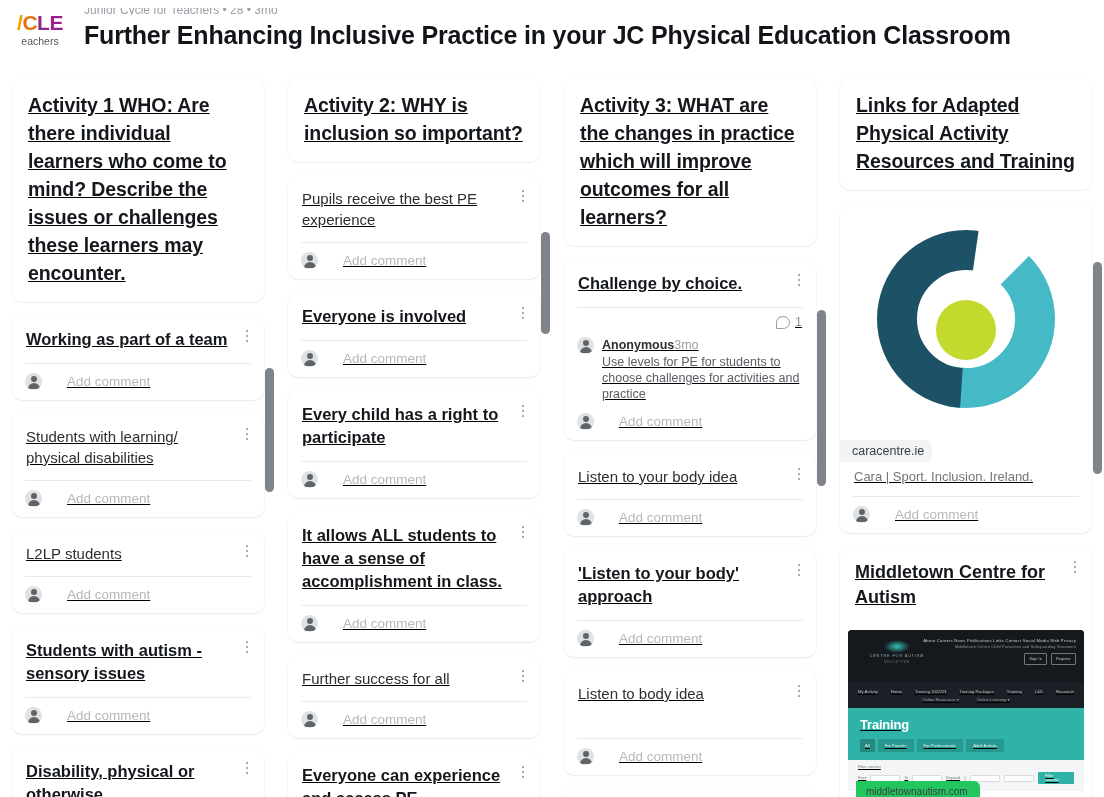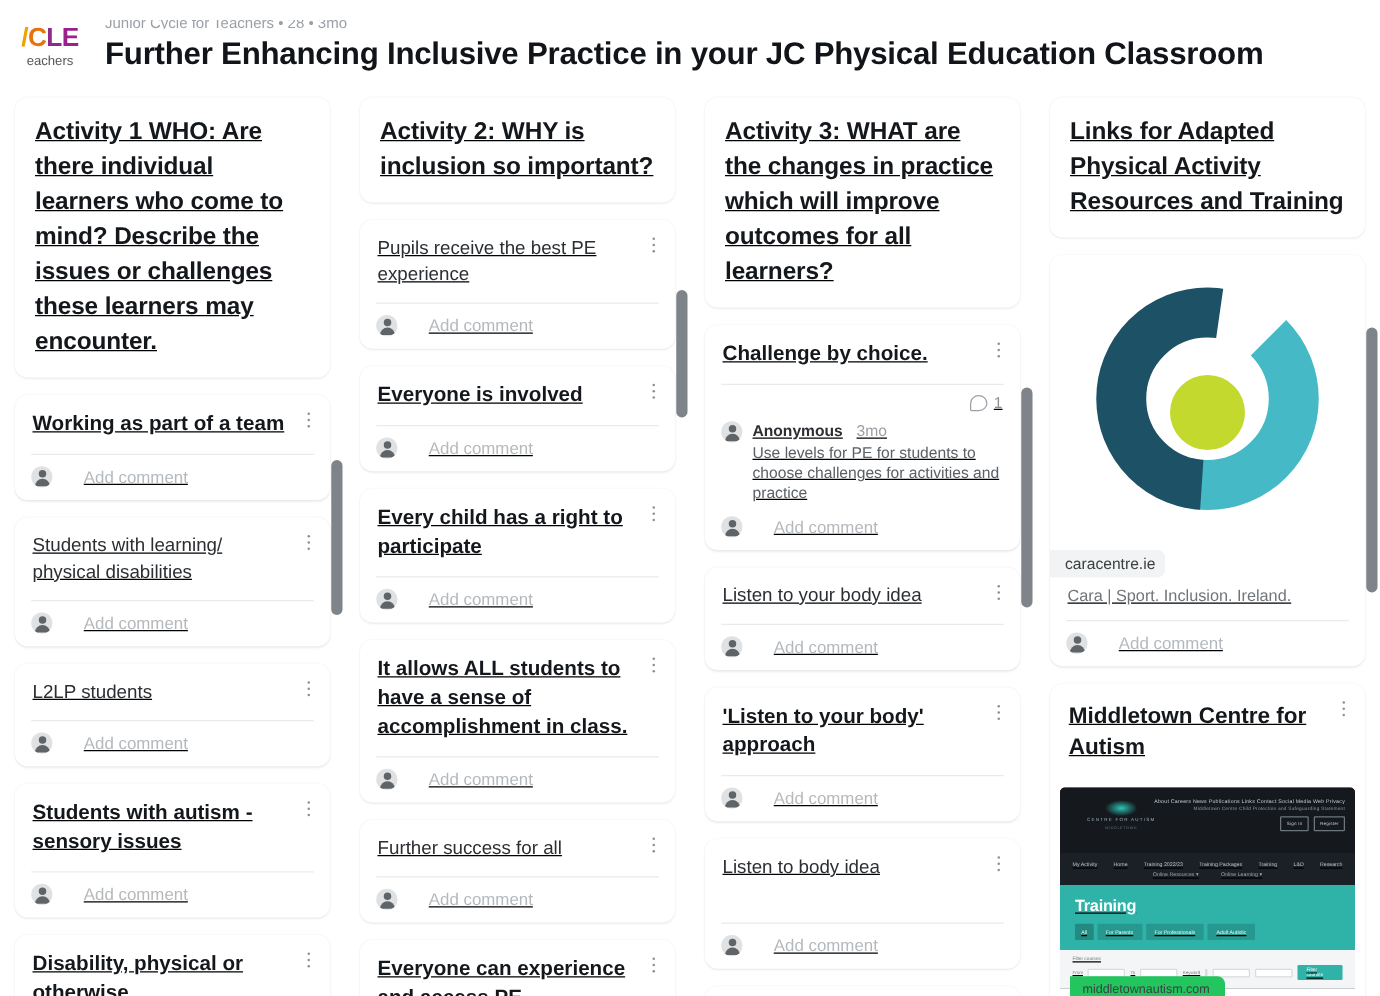--- a/index.html
+++ b/index.html
@@ -10,21 +10,21 @@
     font-family: "Liberation Sans", sans-serif;
     -webkit-font-smoothing: antialiased;
   }
 
   
   .header {
     position: relative;
     height: 60px;
     background: #ffffff;
     display: flex;
-    align-items: flex-end;
+    align-items: center;
     padding-left: 12px;
     overflow: hidden;
   }
   .logo {
     width: 56px; height: 46px;
     margin-top: -2px;
     flex: 0 0 56px;
     position: relative;
     background: #ffffff;
     display: flex;
@@ -175,21 +175,21 @@
     gap: 8px;
     padding: 5px 14px 2px 13px;
   }
   .comment-main { flex: 1; }
   .comment-head {
     font-size: 12.5px;
     line-height: 16px;
     margin-bottom: 1px;
   }
   .comment-author { font-weight: bold; color: #2b2f33; }
-  .comment-time { color: #9aa0a6; margin-left: 11px; }
+  .comment-time { color: #9aa0a6; margin-left: 0; }
   .comment-text {
     font-size: 12.5px;
     color: #5a6066;
     line-height: 16px;
   }
 
   .add-comment {
     display: flex;
     align-items: center;
     gap: 25px;

